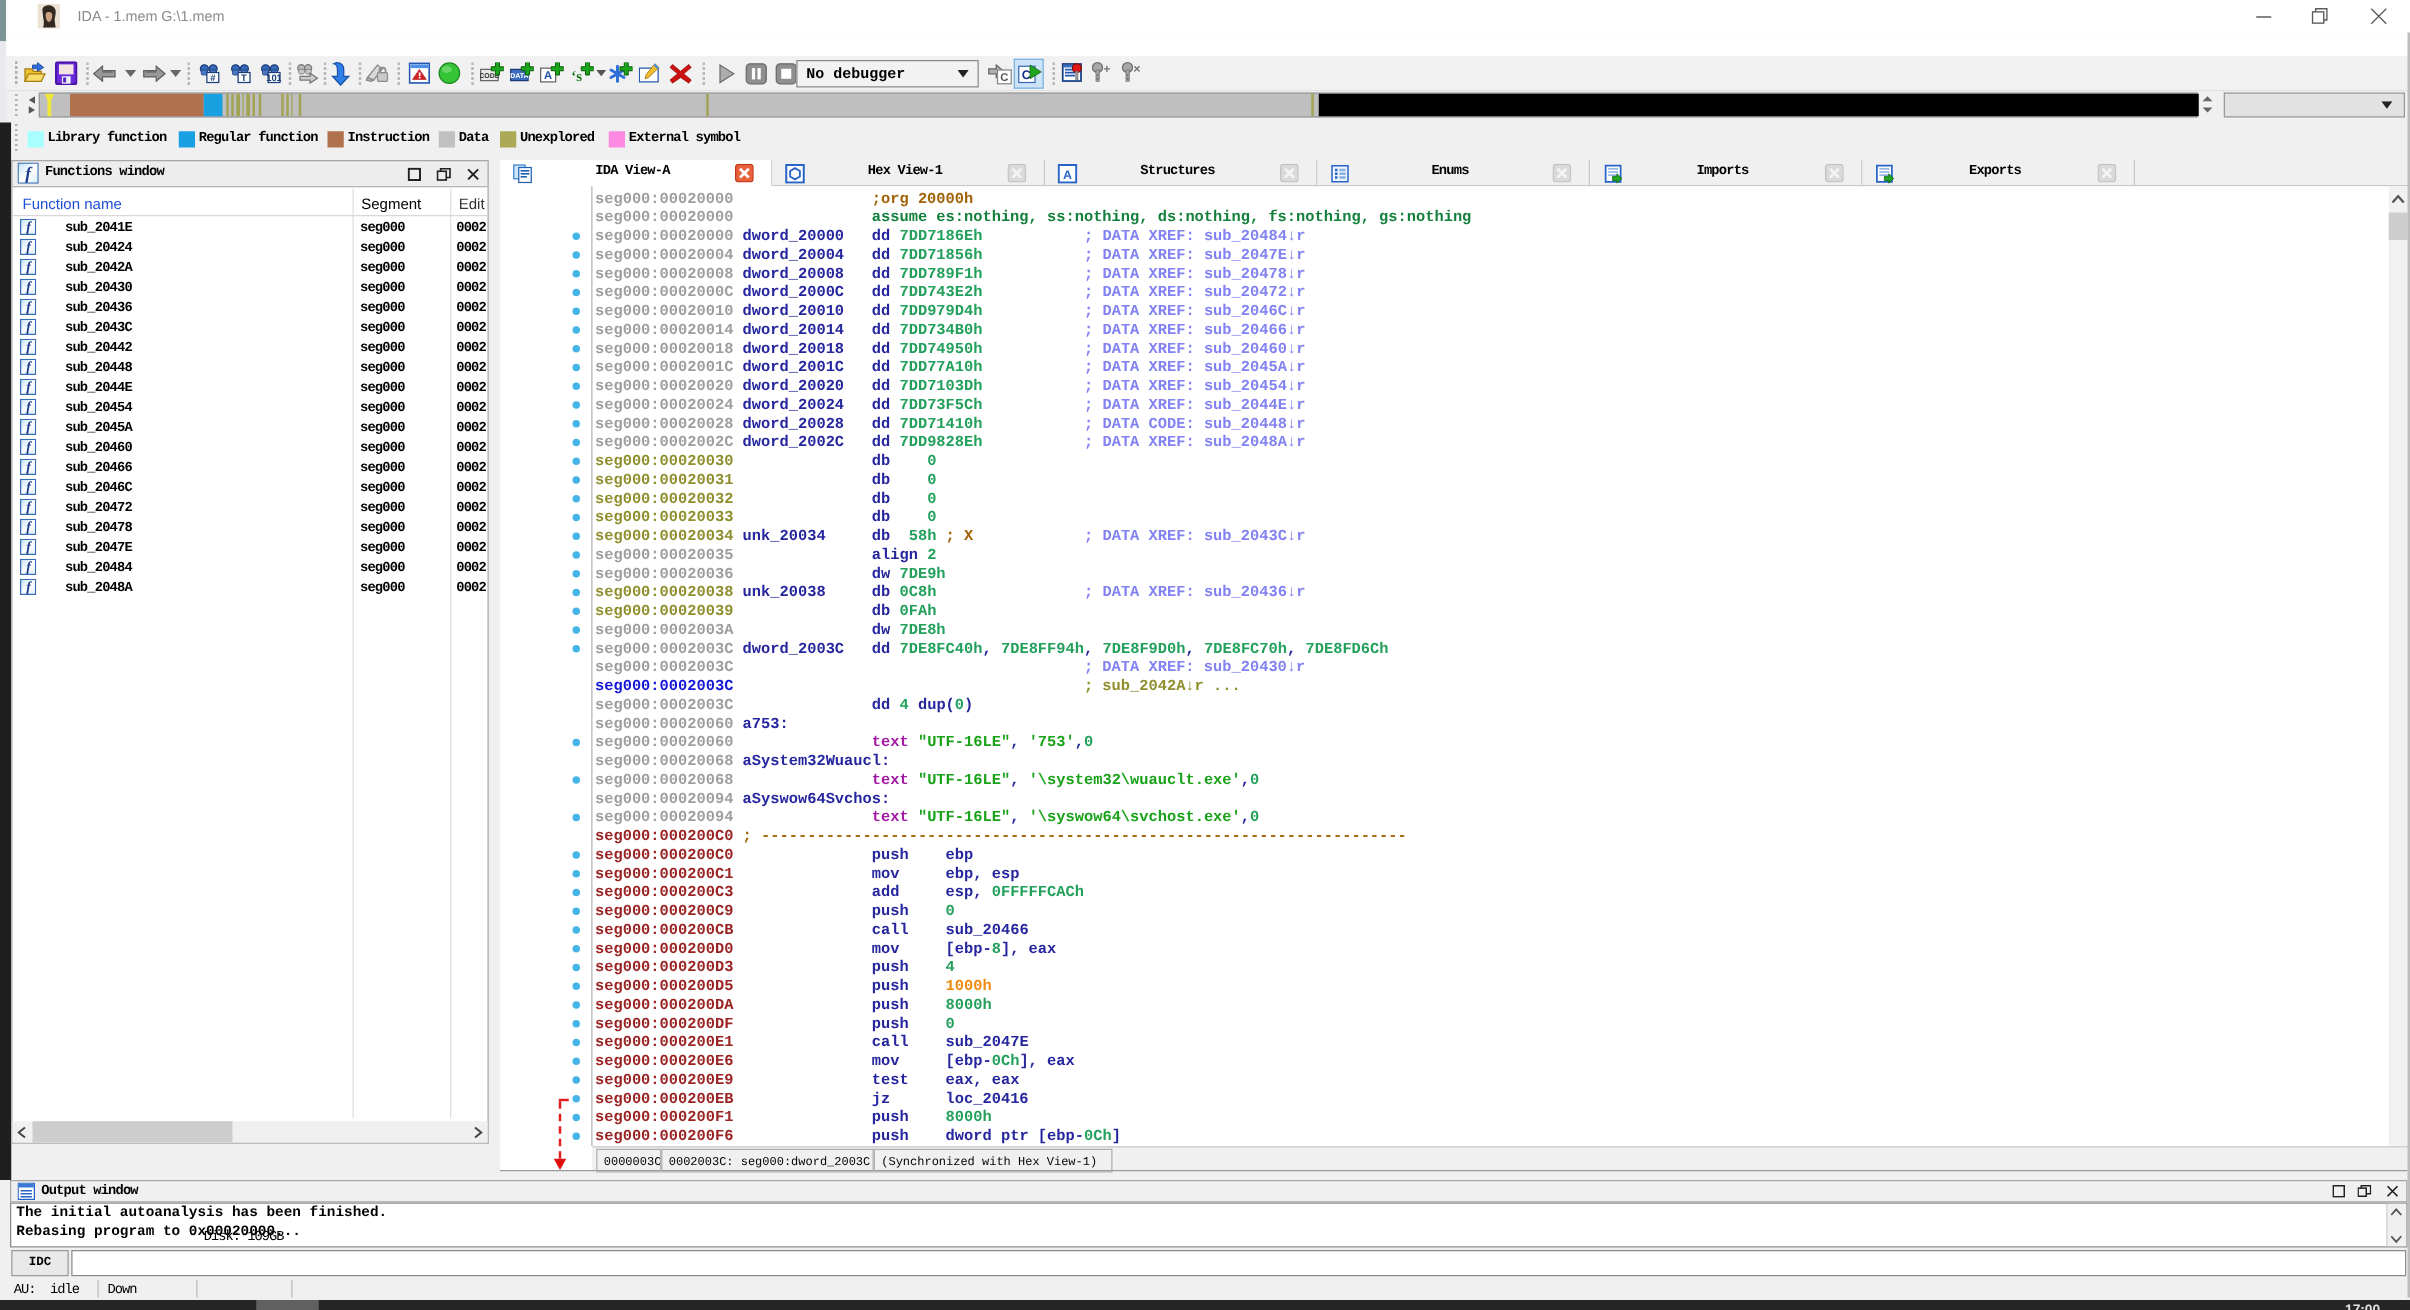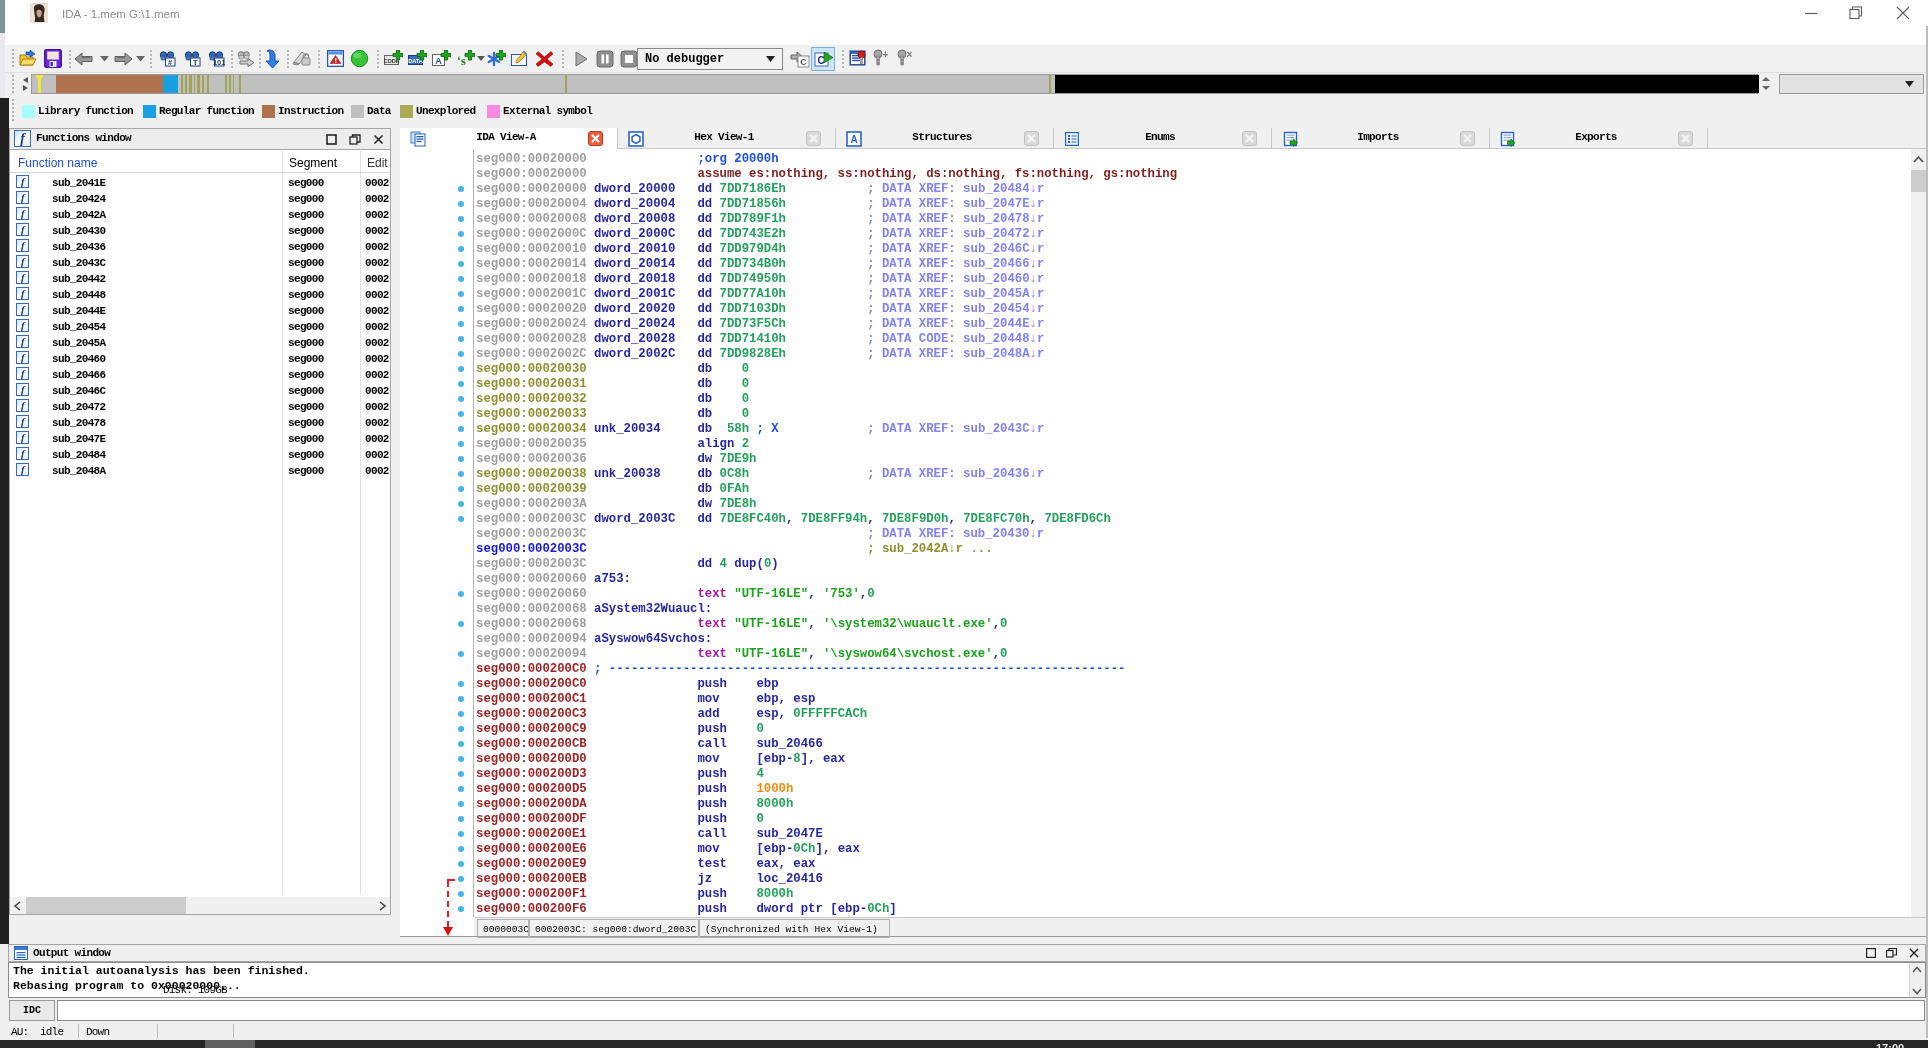--- a/index.html
+++ b/index.html
@@ -5,26 +5,26 @@
 html,body { width:1928px; height:1048px; overflow:hidden; }
 body { position:relative; background:#f0f0f0; font-family:"Liberation Sans",sans-serif; }
 .abs { position:absolute; }
 
 .dis { position:absolute; left:476px; top:152px; font:600 12.3px "Liberation Mono",monospace; line-height:15px; white-space:pre; color:#26269e; }
 .dis .a { color:#9e9e9e; }
 .dis .o { color:#8f8f2f; }
 .dis .m { color:#9a2424; }
 .dis .B { color:#1515d8; font-weight:bold; }
 .dis .n { color:#26269e; }
-.dis .u { color:#7f1d1d;font-family:Liberation Mono, monospace; }
+.dis .u { color:#15803d;font-family:Liberation Mono, monospace; }
 .dis .g { color:#23a05c; }
 .dis .s { color:#1aa21a; }
 .dis .p { color:#a21aa2; }
 .dis .x { color:#8282f2; }
-.dis .c { color:#1d4ed8;text-align:right; }
+.dis .c { color:#a16207;text-align:right; }
 .dis .y { color:#8f8f2f; }
 .dis .r { color:#ef8a10; }
 .dot { position:absolute; left:458px; width:6px; height:6px; border-radius:50%; background:#45b5e8; }
 
 .frow { position:absolute; left:10px; width:379px; height:16px; font:bold 11px "Liberation Mono",monospace; letter-spacing:-0.66px; color:#000; }
 .frow .fic { position:absolute; left:6px; top:1px; }
 .frow .fn { position:absolute; left:42px; top:3px; }
 .frow .fs { position:absolute; left:278px; top:3px; }
 .frow .fa { position:absolute; left:355px; top:3px; }
 .lsq { position:absolute; top:10px; width:13px; height:13px; }

